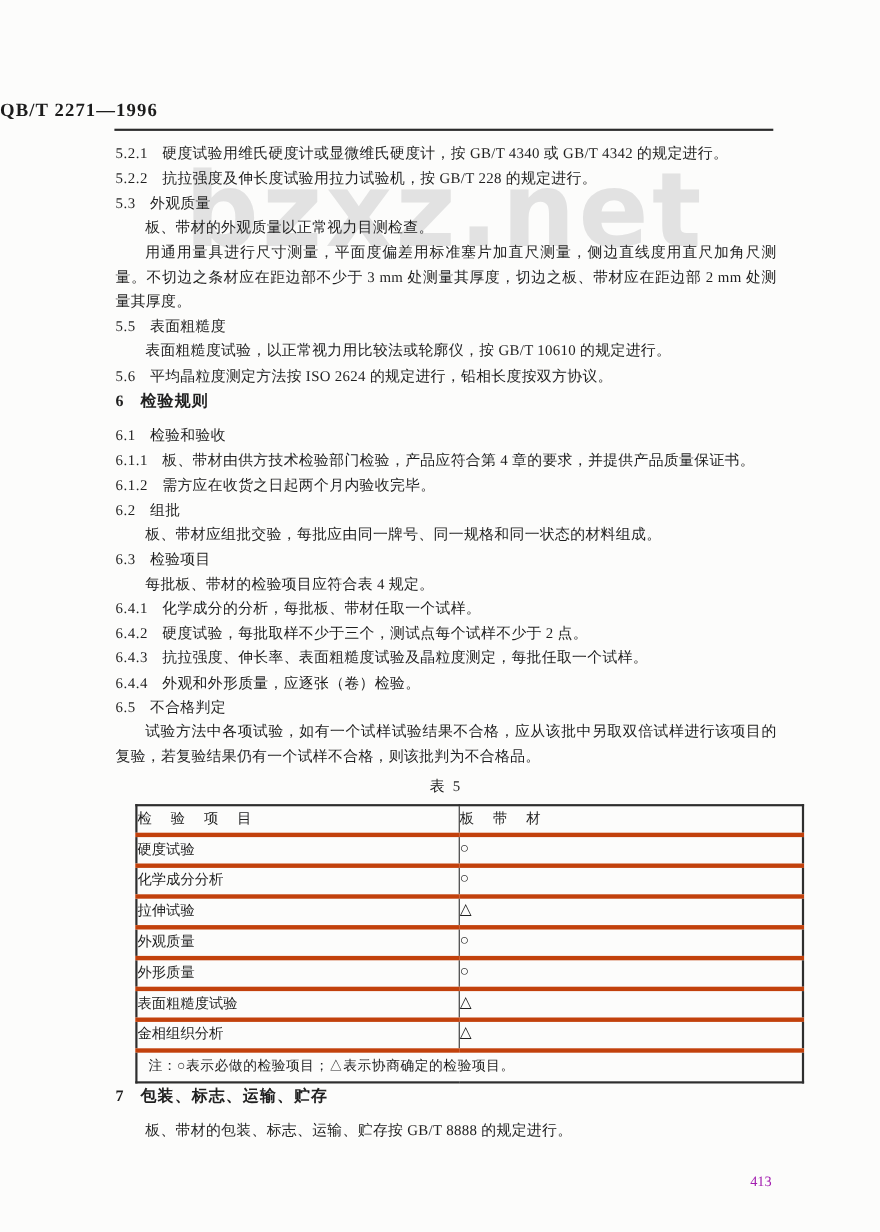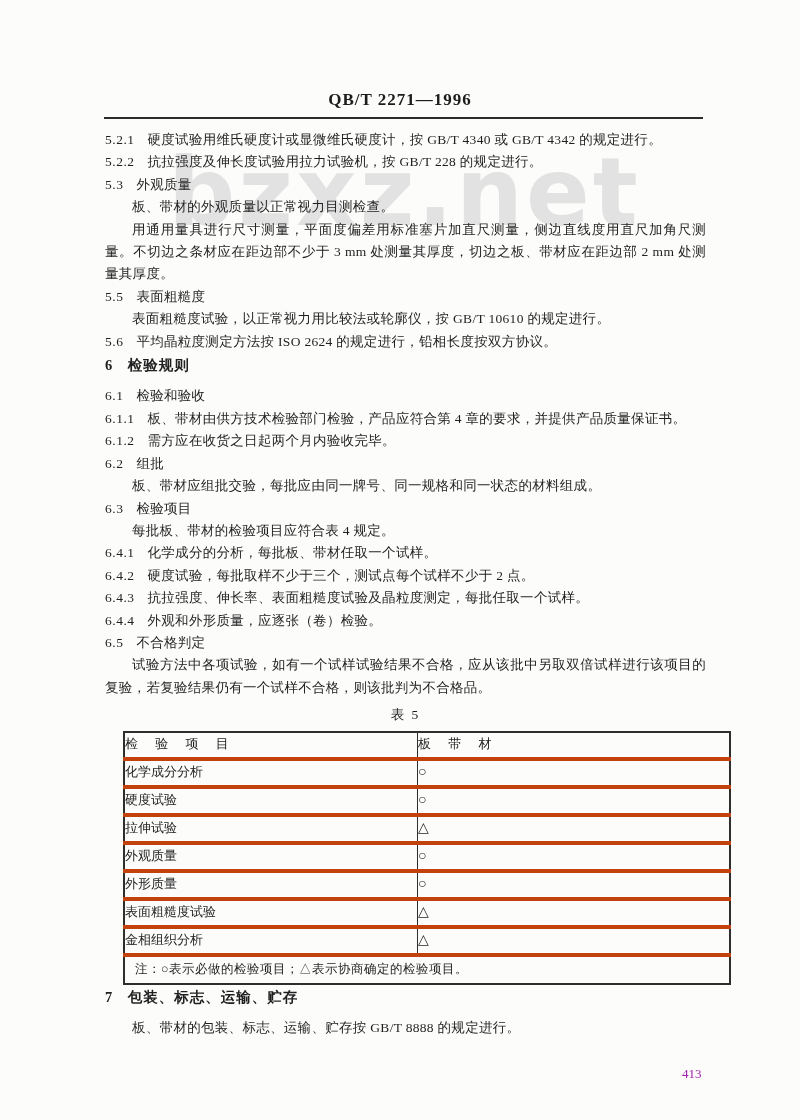--- a/index.html
+++ b/index.html
@@ -22,21 +22,21 @@
     font-weight:bold;
     font-size:94px;
     letter-spacing:3px;
     color:#e2e2e2;
     z-index:0;
     user-select:none;
   }
   .doc-header{
     position:absolute;
     top:90px;left:0;width:800px;
-    text-align:center;
+    text-align:left;
     font-weight:bold;
     font-size:17px;
     letter-spacing:1px;
     color:#1c1c1c;
     z-index:1;
   }
   .head-rule{
     position:absolute;
     top:117px;left:104px;width:599px;
     border-top:2px solid #2c2c2c;
@@ -146,25 +146,25 @@
 
     <table class="spec">
       <thead>
         <tr>
           <th class="col-item">检 验 项 目</th>
           <th class="col-mark">板 带 材</th>
         </tr>
       </thead>
       <tbody id="table-rows">
           <tr>
+            <td class="col-item">硬度试验</td>
+            <td class="mark">○</td>
+          </tr>
+          <tr>
             <td class="col-item">化学成分分析</td>
-            <td class="mark">○</td>
-          </tr>
-          <tr>
-            <td class="col-item">硬度试验</td>
             <td class="mark">○</td>
           </tr>
           <tr>
             <td class="col-item">拉伸试验</td>
             <td class="mark">△</td>
           </tr>
           <tr>
             <td class="col-item">外观质量</td>
             <td class="mark">○</td>
           </tr>

